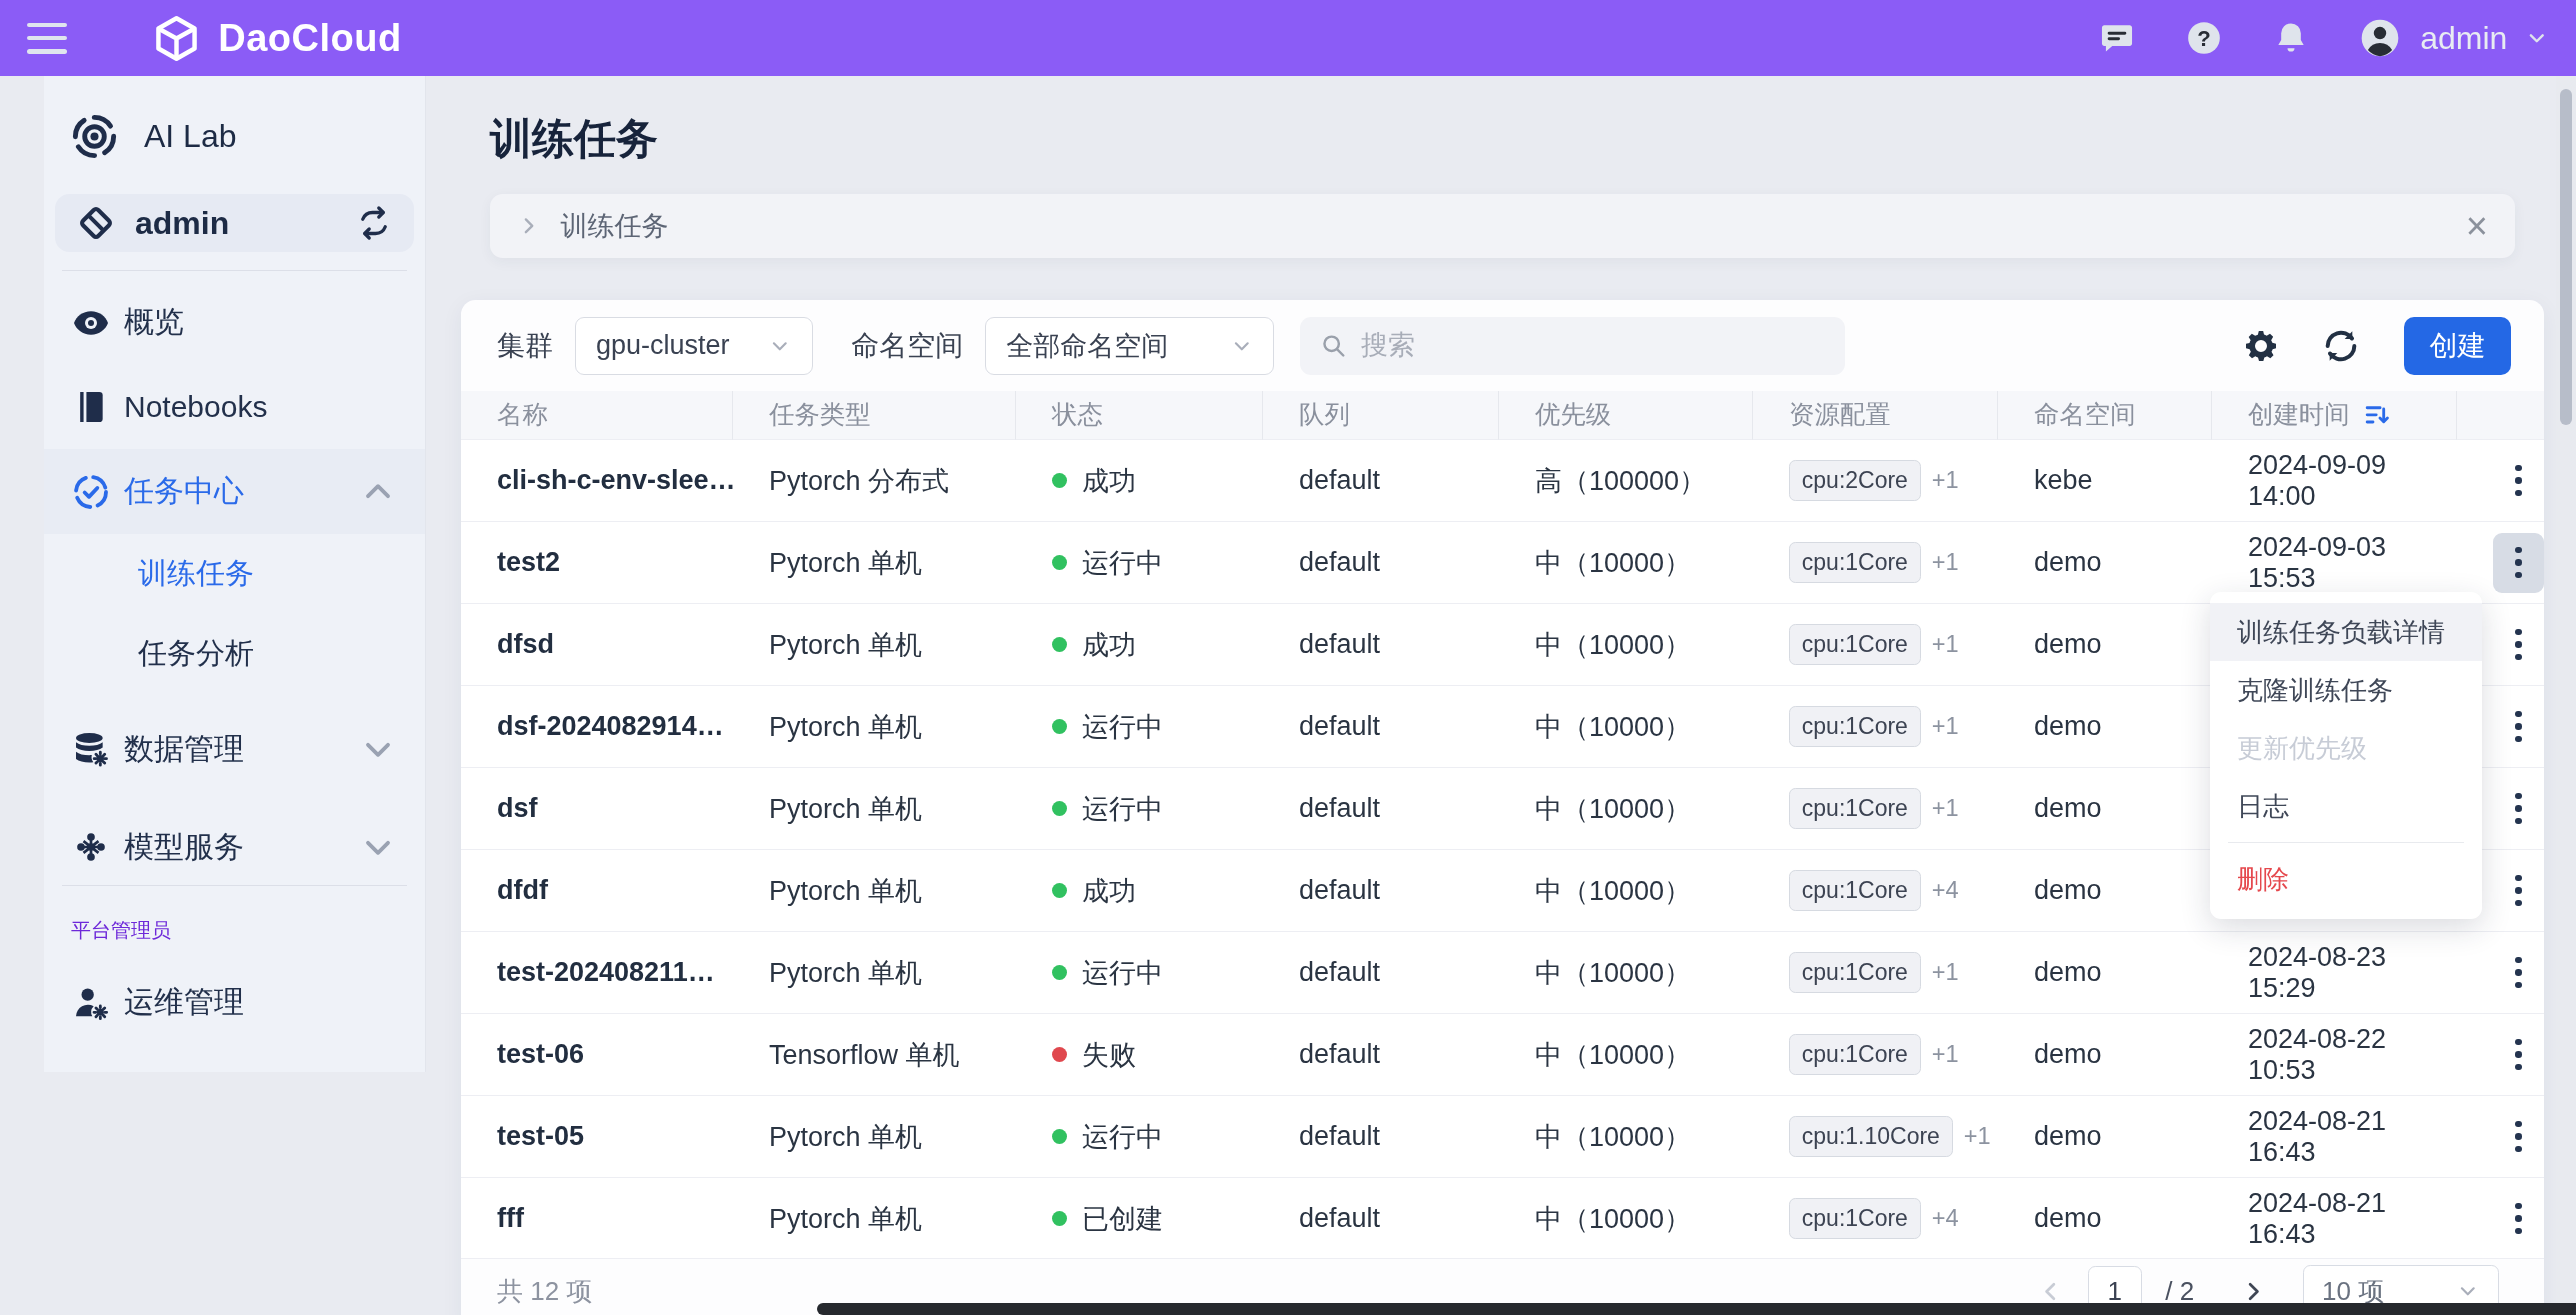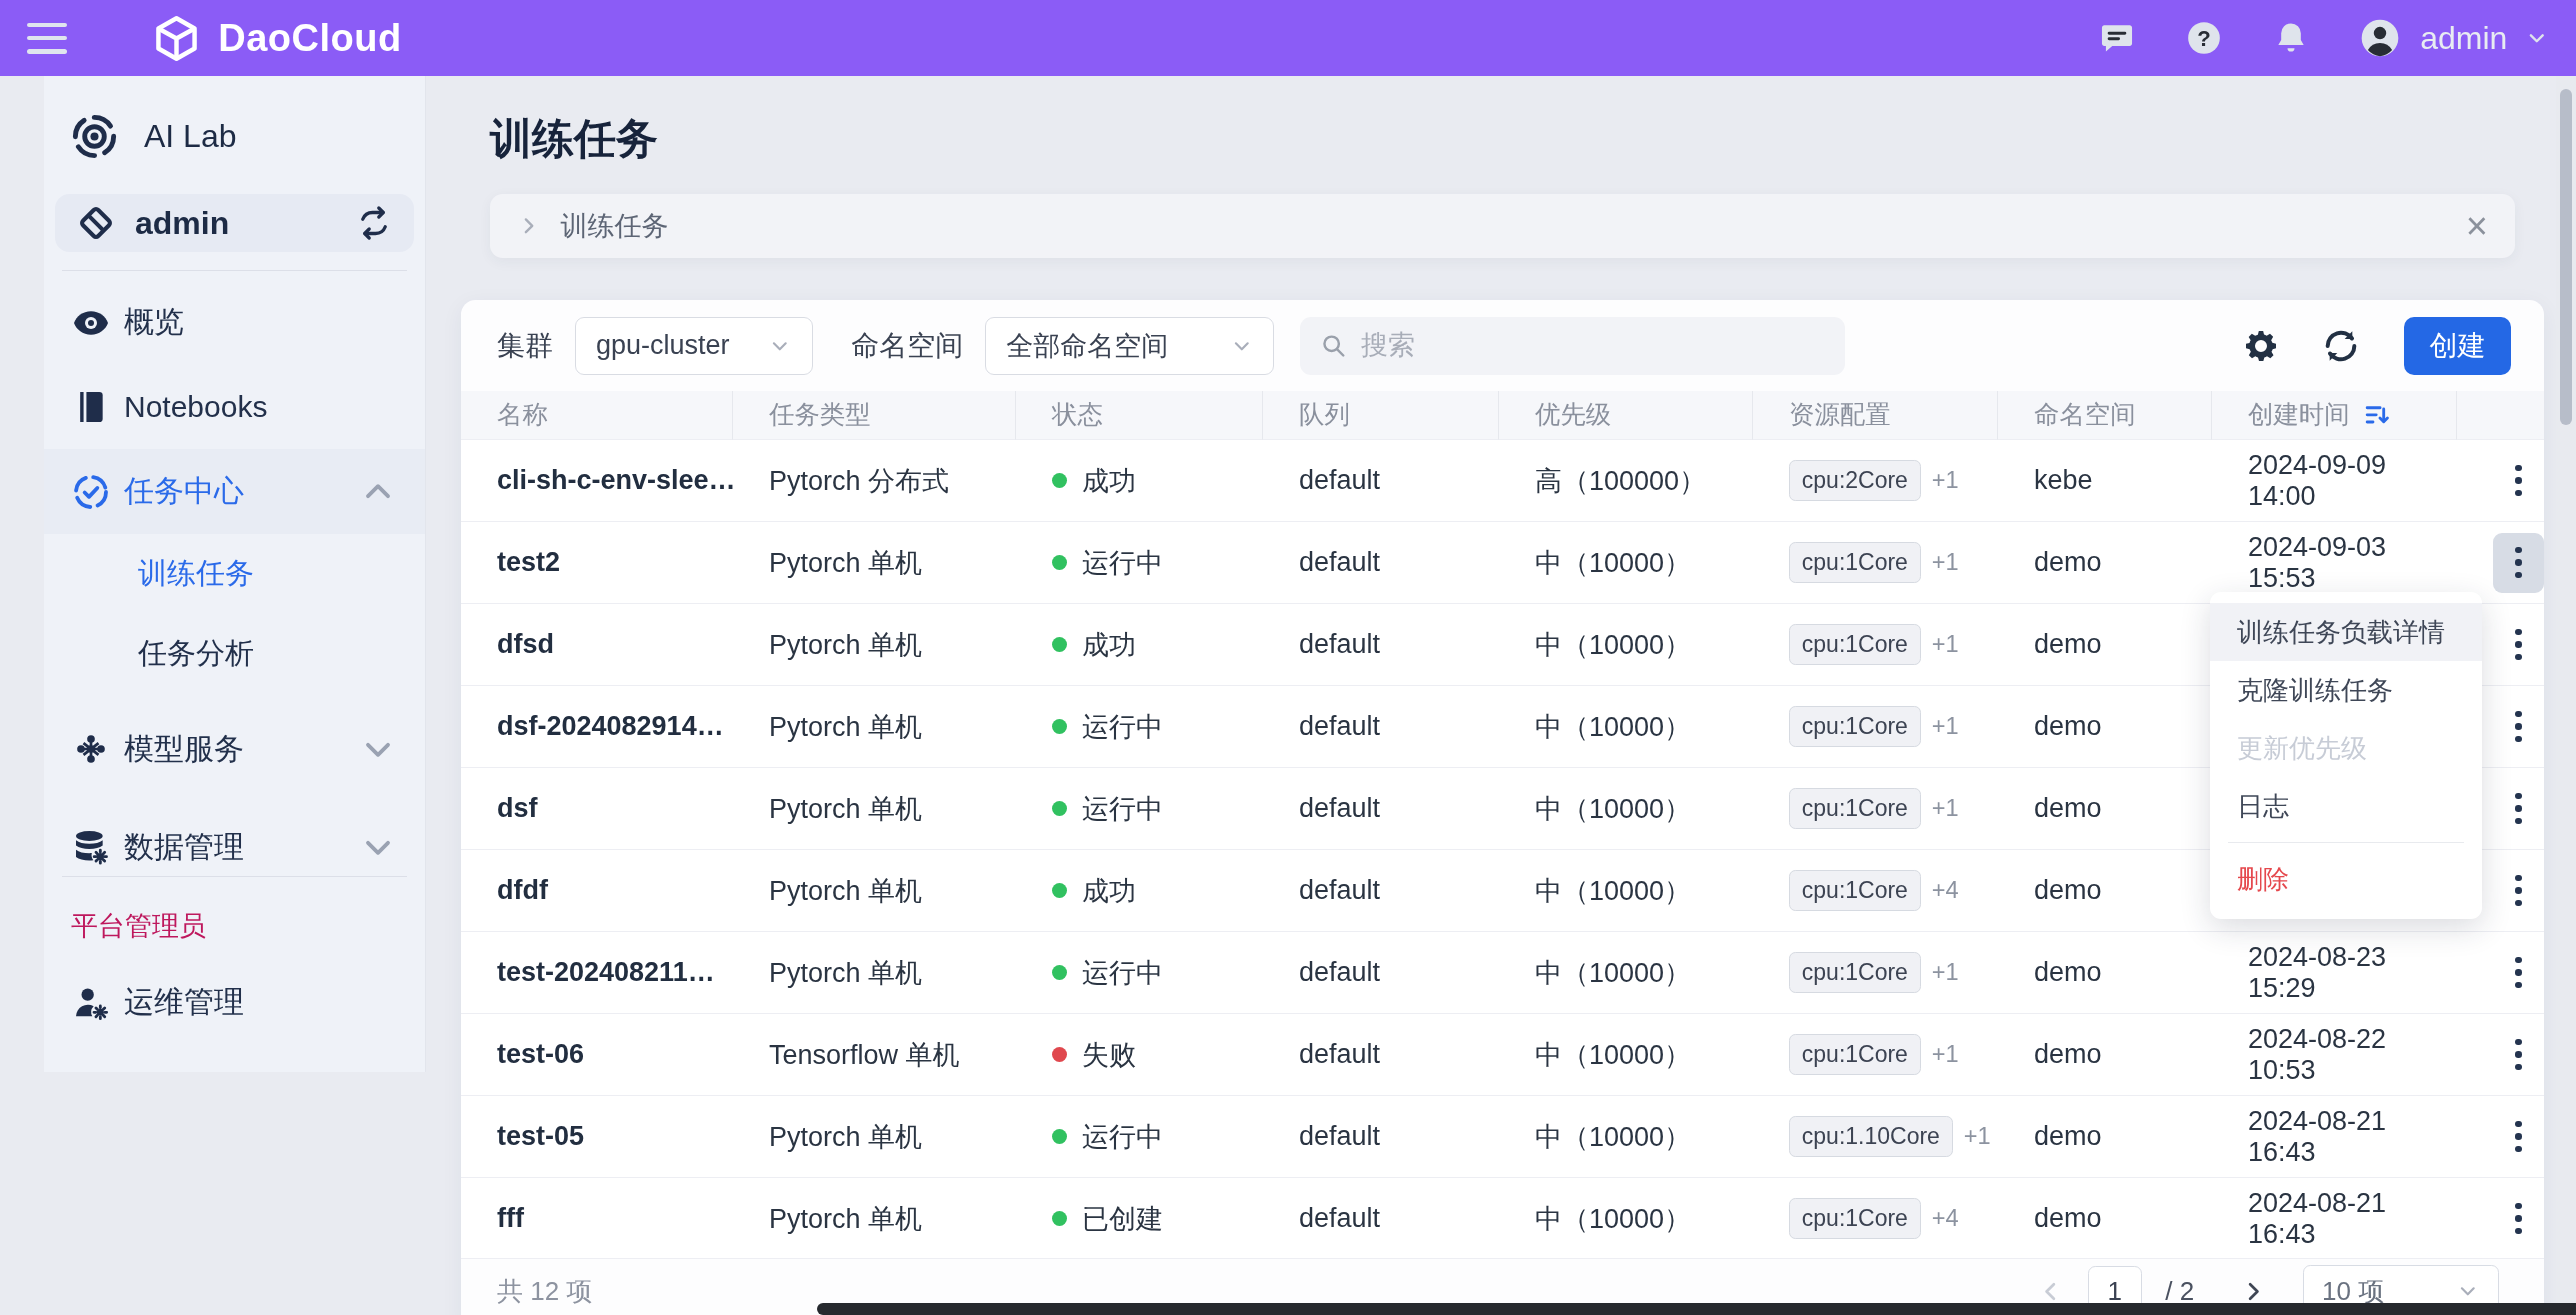--- a/index.html
+++ b/index.html
@@ -38,21 +38,21 @@
   .side-divider { height:0.9px; background:#dcdfe8; margin:18px 18px 9px 18px; }
   .nav-item { display:flex; align-items:center; gap:13px; padding:22px 27px; cursor:pointer; }
   .nav-item svg { width:40px; height:40px; flex:0 0 40px; }
   .nav-label { font-size:30px; color:#22304b; font-weight:500; flex:1; }
   .nav-item.group-active { background:#e8ecf4; }
   .nav-item.group-active .nav-label { color:#2a6ae9; }
   .nav-chev { width:27px; height:27px; }
   .sub-item { padding:20px 27px 20px 94px; font-size:29px; color:#22304b; cursor:pointer; }
   .sub-item.active { color:#2a6ae9; }
   .sidebar-bottom { position:absolute; left:0; right:0; bottom:27px; }
-  .role-label { font-size:27px; color:#be185d; margin:31px 0 0 27px; }
+  .role-label { font-size:20px; color:#6d28d9; margin:31px 0 0 27px; }
   .sidebar-bottom .nav-item { margin-top:16.3px; }
 
   
   .page-title { font-size:42px; font-weight:bold; color:#17233b; margin:35px 0 0 29px; }
   .banner { margin:27px 29px 0 29px; height:64px; background:#f2f3f7; border-radius:12.7px; display:flex; align-items:center; padding:0 27px; box-shadow:0 3.6px 12.7px rgba(40,50,80,.05); }
   .banner .crumb-chev { width:23.6px; height:23.6px; margin-right:20px; }
   .crumb-text { font-size:27px; color:#5d6575; }
   .banner-close { margin-left:auto; font-size:38px; color:#8b919c; line-height:1; cursor:pointer; }
 
   
@@ -220,43 +220,43 @@
         <span class="nav-label">任务中心</span>
         <svg class="nav-chev" viewBox="0 0 24 24">
             <path d="M6 14.5l6-6 6 6" fill="none" stroke="#9aa2b2" stroke-width="2.3" stroke-linecap="round" stroke-linejoin="round"></path>
           </svg>
       </div>
 
       <div class="sub-item active">训练任务</div>
       <div class="sub-item">任务分析</div>
 
       <div class="nav-item" style="margin-top:12.7px;">
+        <svg viewBox="0 0 24 24">
+            <ellipse cx="11" cy="5.4" rx="8" ry="3" fill="#1f2d4a"></ellipse>
+            <path fill="#1f2d4a" d="M3 7.9c1.7 1.4 4.6 2.1 8 2.1s6.3-.7 8-2.1v3.2c-1.7 1.4-4.6 2.1-8 2.1s-6.3-.7-8-2.1z"></path>
+            <path fill="#1f2d4a" d="M3 13.6c1.7 1.4 4.6 2.1 8 2.1.5 0 1 0 1.5-.05-.4 1.5-.1 3.1.9 4.3-.8.1-1.6.15-2.4.15-3.4 0-6.3-.7-8-2.1z"></path>
+            <circle cx="17.6" cy="17.8" r="2.2" fill="#1f2d4a"></circle>
+            <path stroke="#1f2d4a" stroke-width="1.7" stroke-linecap="round" d="M17.6 13.9v1.1M17.6 20.6v1.1M13.9 17.8h1.1M21.3 17.8h-1.1M15 15.2l.8.8M20.2 20.4l-.8-.8M20.2 15.2l-.8.8M15 20.4l.8-.8"></path>
+          </svg>
+        <span class="nav-label">数据管理</span>
+        <svg class="nav-chev" viewBox="0 0 24 24">
+            <path d="M6 9.5l6 6 6-6" fill="none" stroke="#9aa2b2" stroke-width="2.3" stroke-linecap="round" stroke-linejoin="round"></path>
+          </svg>
+      </div>
+
+      <div class="nav-item" style="margin-top:12.7px;">
         <svg viewBox="0 0 24 24" fill="#1f2d4a">
             <path stroke="#1f2d4a" stroke-width="1.6" d="M6 12h12M12 6v12M7.5 8.5l9 7M16.5 8.5l-9 7"></path>
             <circle cx="6" cy="12" r="2.3"></circle>
             <circle cx="12" cy="6" r="2.3"></circle>
             <circle cx="12" cy="18" r="2.3"></circle>
             <circle cx="18" cy="12" r="2.3"></circle>
             <circle cx="12" cy="12" r="2.3"></circle>
           </svg>
         <span class="nav-label">模型服务</span>
-        <svg class="nav-chev" viewBox="0 0 24 24">
-            <path d="M6 9.5l6 6 6-6" fill="none" stroke="#9aa2b2" stroke-width="2.3" stroke-linecap="round" stroke-linejoin="round"></path>
-          </svg>
-      </div>
-
-      <div class="nav-item" style="margin-top:12.7px;">
-        <svg viewBox="0 0 24 24">
-            <ellipse cx="11" cy="5.4" rx="8" ry="3" fill="#1f2d4a"></ellipse>
-            <path fill="#1f2d4a" d="M3 7.9c1.7 1.4 4.6 2.1 8 2.1s6.3-.7 8-2.1v3.2c-1.7 1.4-4.6 2.1-8 2.1s-6.3-.7-8-2.1z"></path>
-            <path fill="#1f2d4a" d="M3 13.6c1.7 1.4 4.6 2.1 8 2.1.5 0 1 0 1.5-.05-.4 1.5-.1 3.1.9 4.3-.8.1-1.6.15-2.4.15-3.4 0-6.3-.7-8-2.1z"></path>
-            <circle cx="17.6" cy="17.8" r="2.2" fill="#1f2d4a"></circle>
-            <path stroke="#1f2d4a" stroke-width="1.7" stroke-linecap="round" d="M17.6 13.9v1.1M17.6 20.6v1.1M13.9 17.8h1.1M21.3 17.8h-1.1M15 15.2l.8.8M20.2 20.4l-.8-.8M20.2 15.2l-.8.8M15 20.4l.8-.8"></path>
-          </svg>
-        <span class="nav-label">数据管理</span>
         <svg class="nav-chev" viewBox="0 0 24 24">
             <path d="M6 9.5l6 6 6-6" fill="none" stroke="#9aa2b2" stroke-width="2.3" stroke-linecap="round" stroke-linejoin="round"></path>
           </svg>
       </div>
 
       <div class="sidebar-bottom">
         <div class="side-divider"></div>
         <div class="role-label">平台管理员</div>
         <div class="nav-item">
           <svg viewBox="0 0 24 24" fill="#1f2d4a">

